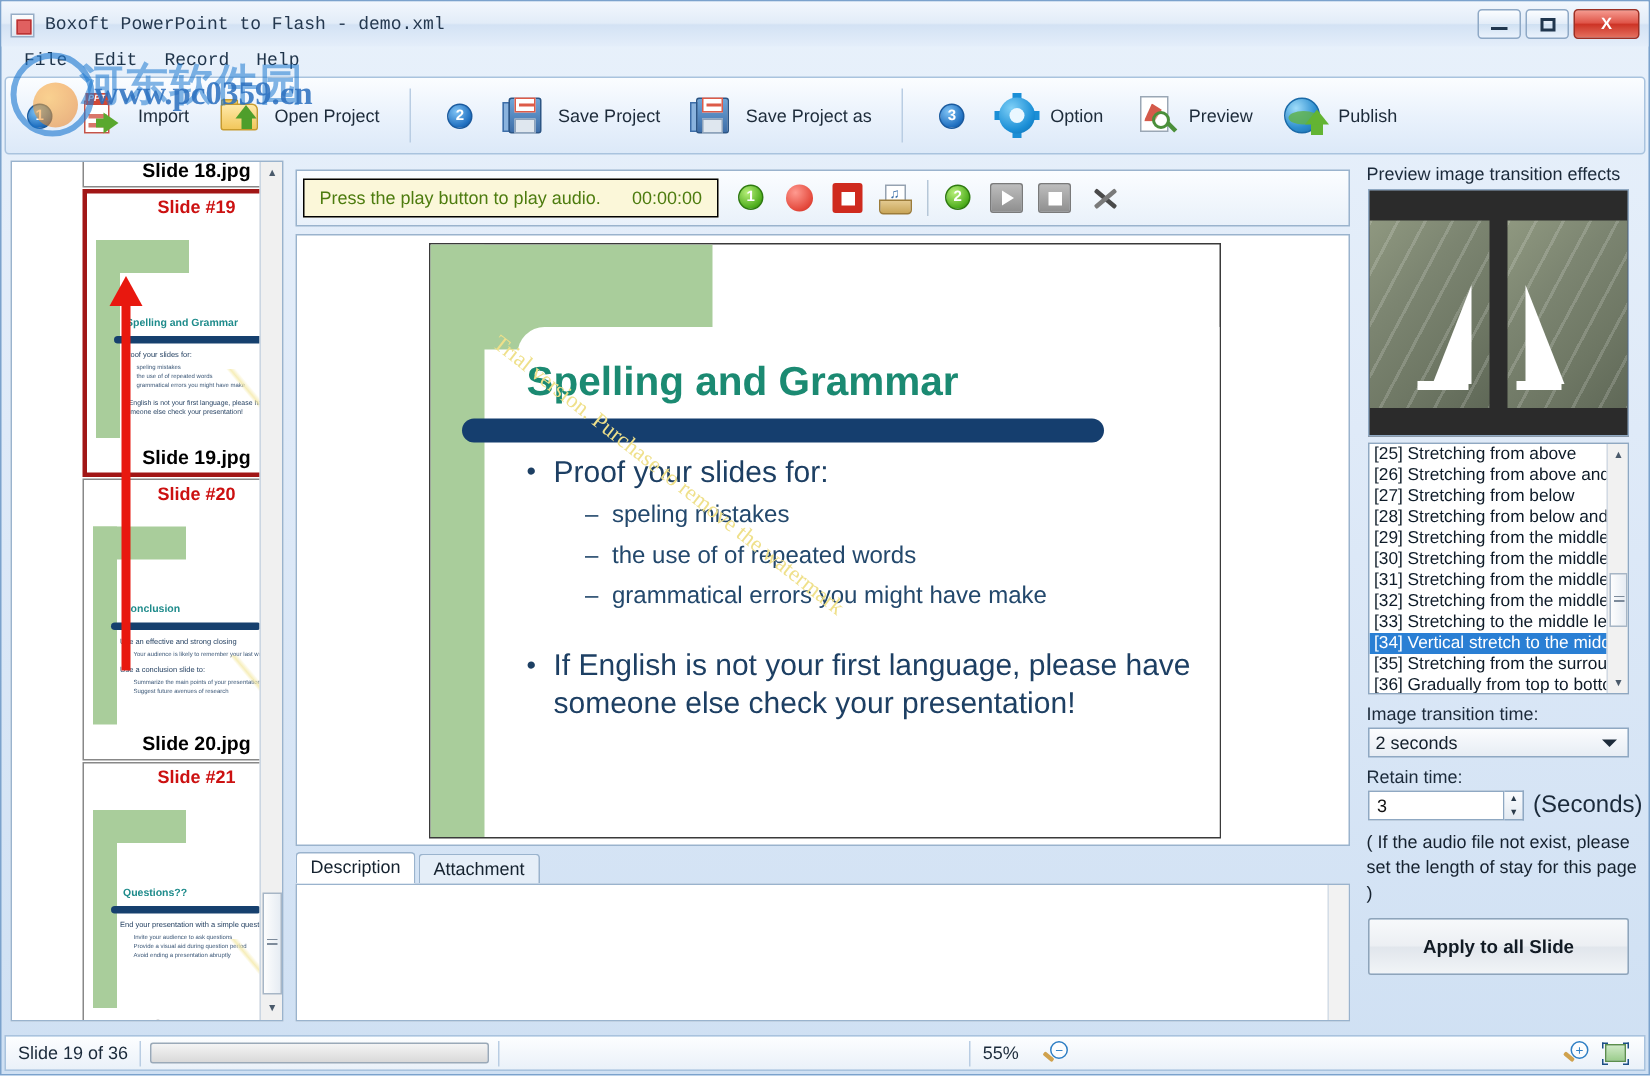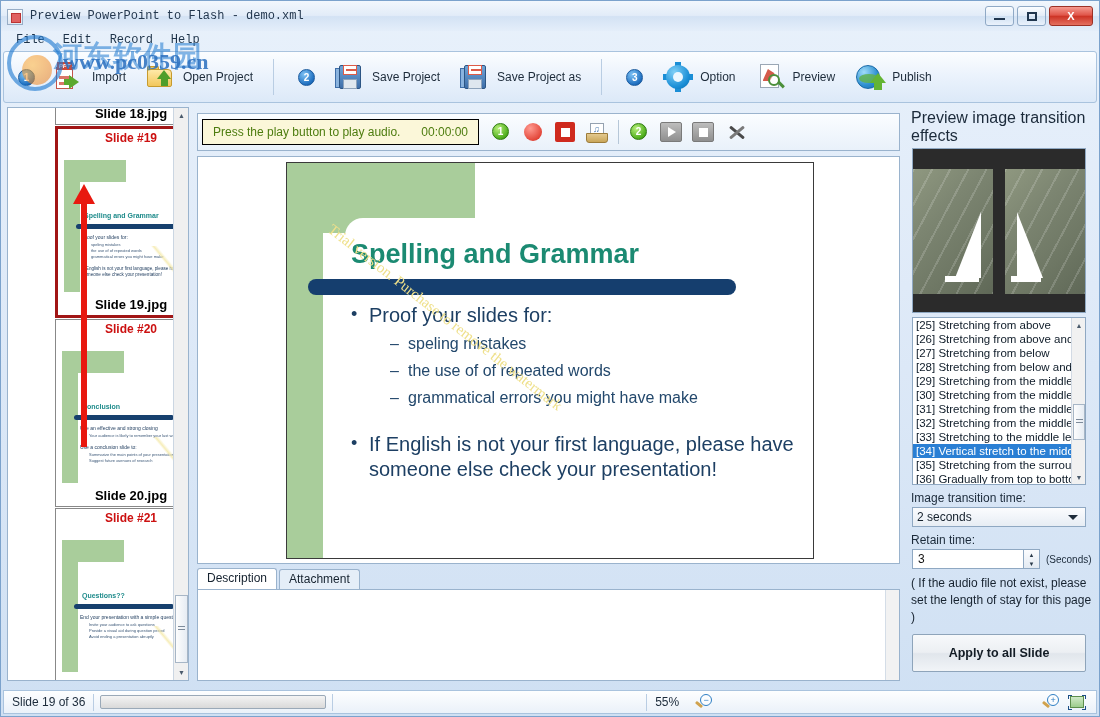--- a/index.html
+++ b/index.html
@@ -263,21 +263,21 @@
   }
   .tab.active { background: #fff; padding-bottom: 4px; position: relative; z-index: 2; }
   .desc-box {
     position: absolute; left: 0; top: 19px; width: 703px; height: 92px;
     background: #fff; border: 1px solid #9ab3cd;
   }
   .desc-scroll { position: absolute; right: 0; top: 0; width: 14px; height: 90px; background: #f2f2f2; border-left: 1px solid #d4dde7; }
 
   
   .rpanel { position: absolute; left: 906px; top: 106px; width: 188px; height: 574px; }
-  .rp-label { font-size: 16px; color: #1b2a3a; margin: 2px 0 3px 4px; }
+  .rp-label { font-size: 12px; color: #1b2a3a; margin: 2px 0 3px 4px; }
   .preview-box {
     width: 174px; height: 165px; margin-left: 5px; border: 1px solid #8fa8c2;
     background: #2b2b2b; position: relative; overflow: hidden;
   }
   .pv-left, .pv-right {
     position: absolute; top: 20px; height: 125px; width: 80px;
     background: linear-gradient(135deg,#8f9880 0%,#7c8571 35%,#6e7764 70%,#5f6857 100%);
     overflow: hidden;
   }
   .pv-left { left: 0; }
@@ -332,21 +332,21 @@
   .combo .cv { flex: 1; }
   .combo .carrow { width:0;height:0;border-top:5px solid #1d2b3a;border-left:5px solid transparent;border-right:5px solid transparent;margin-right:3px;}
   .spin-row { display: flex; align-items: center; margin-left: 5px; }
   .spin-input {
     width: 112px; height: 20px; border: 1px solid #8fa8c2; background: #fff;
     display: flex; align-items: center; padding-left: 5px; font-size: 12px; color: #111;
   }
   .spin-btns { width: 16px; height: 20px; border: 1px solid #8fa8c2; border-left: none;
     background: linear-gradient(180deg,#fbfcfe,#e3eaf2); display:flex;flex-direction:column;}
   .spin-btns span { flex:1; display:flex; align-items:center; justify-content:center; font-size:6px; color:#2a3a4a; }
-  .spin-suffix { font-size: 10px; color: #1b2a3a; margin-left: 6px; }
+  .spin-suffix { font-size: 16px; color: #1b2a3a; margin-left: 6px; }
   .r-note { font-size: 12px; color: #16222f; margin: 6px 0 0 4px; line-height: 17px; }
   .apply-btn {
     width: 174px; height: 38px; margin: 8px 0 0 5px; border: 1px solid #8ea4ba;
     background: linear-gradient(180deg,#f7f9fb 0%,#eceff3 48%,#e1e6ec 52%,#f1f4f7 100%);
     display: flex; align-items: center; justify-content: center;
     font-size: 12.5px; font-weight: bold; color: #121b24; border-radius: 2px;
   }
 
   
   .statusbar {
@@ -377,21 +377,21 @@
   .fitscr .c3{left:0;bottom:0;border-right:none;border-top:none;}
   .fitscr .c4{right:0;bottom:0;border-left:none;border-top:none;}
 </style>
 </head>
 <body>
 
 <div id="app">
 
   <div class="titlebar">
     <div class="app-icon"></div>
-    <div class="title-text">Preview PowerPoint to Flash - demo.xml</div>
+    <div class="title-text">Boxoft PowerPoint to Flash - demo.xml</div>
     <div class="wincontrols">
       <div class="wbtn">
           <span class="mini"></span>
         </div>
       <div class="wbtn">
           <span class="maxi"></span>
         </div>
       <div class="wbtn close">X</div>
     </div>
   </div>

